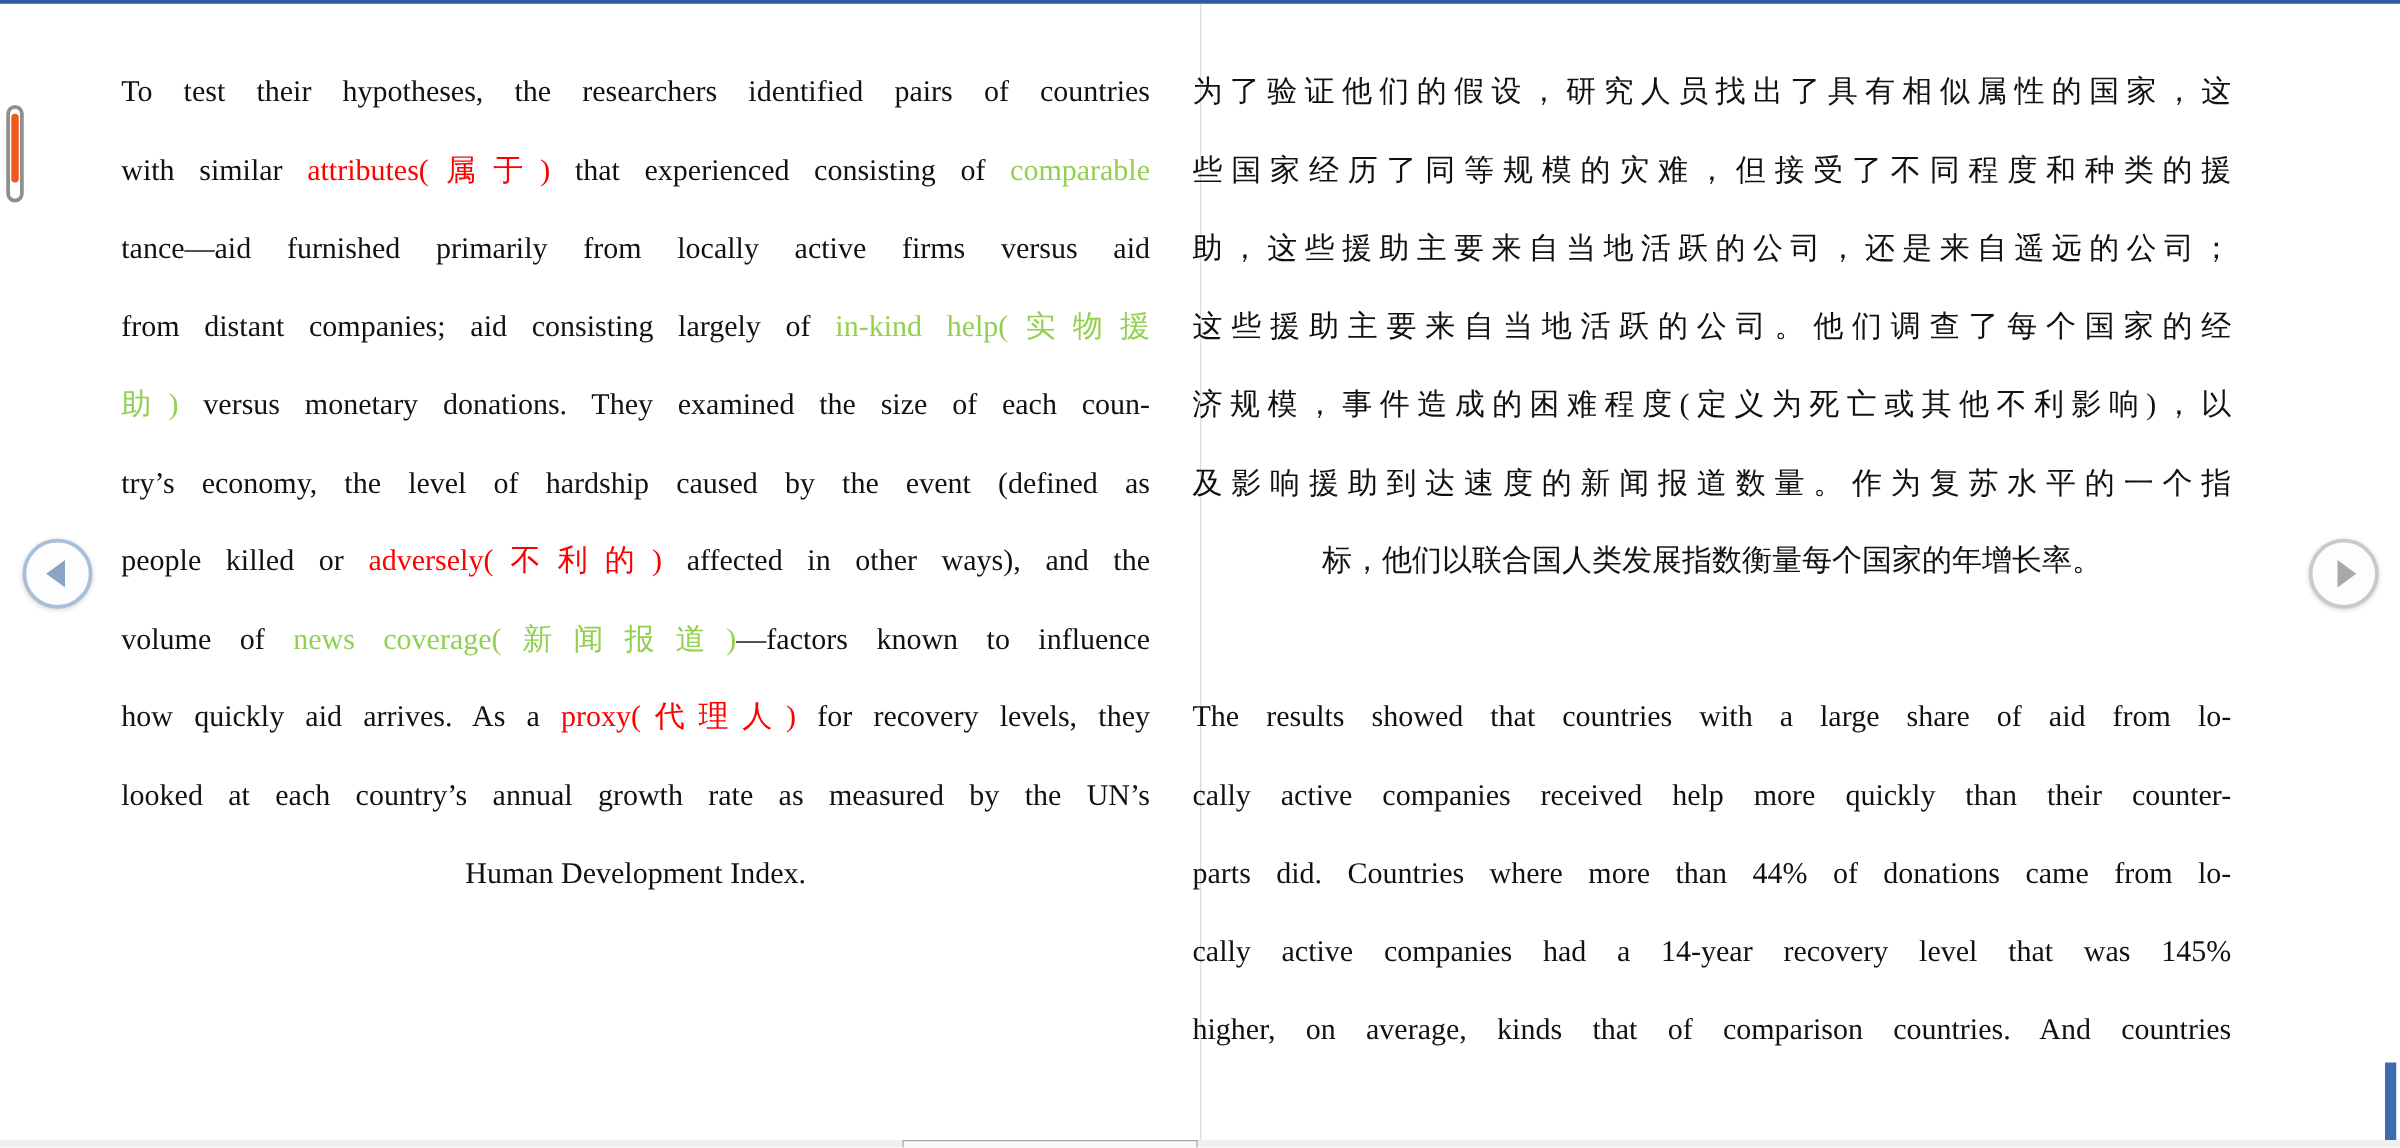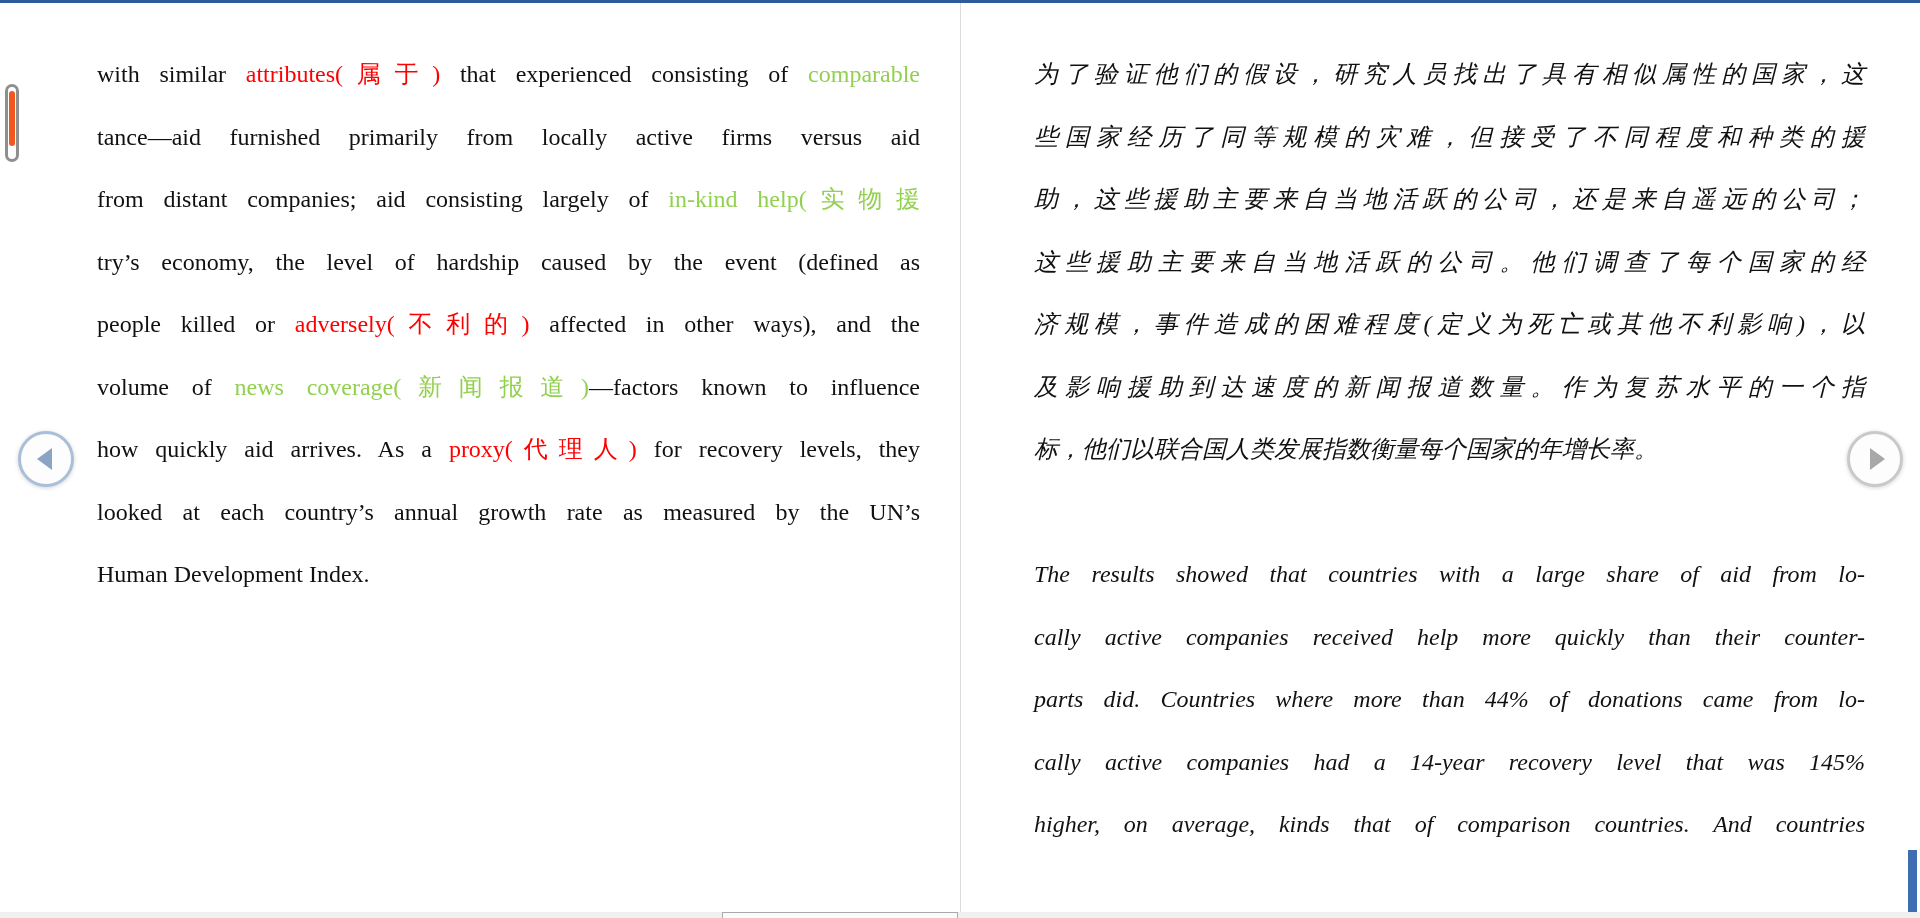--- a/index.html
+++ b/index.html
@@ -24,24 +24,24 @@
   }
   #progress-fill{
     position:absolute;left:1px;top:4px;width:6px;height:55px;
     background:var(--orange,#f2571d);border-radius:3px;
   }
   
   .page{
     position:absolute;top:43px;
   }
   #left-page{left:97px;width:823px;}
-  #right-page{left:1034px;width:831px;font-style:italic;}
+  #right-page{left:954px;width:831px;}
   .line{
     font-size:24px;line-height:62.5px;height:62.5px;
-    white-space:nowrap;color:#111111;
+    white-space:nowrap;color:#111111;text-align:center;
   }
   .line.just{
     white-space:normal;text-align:justify;text-align-last:justify;
     text-justify:inter-word;
   }
   .seg-black{color:#111111;}
   .seg-red{color:var(--red,#ff0000);}
   .seg-green{color:var(--green,#92d050);}
   .seg-underline{text-decoration:underline;}
   
@@ -73,23 +73,25 @@
 <body style="--top-border: #2e5b9c; --divider: #dcdcdc; --red: #ff0000; --green: #92d050; --orange: #f2571d; --track-border: #8f8f8f; --blue: #3e6db2;">
 
 <div id="top-border"></div>
 <div id="column-divider"></div>
 
 <div id="progress-capsule">
   <div id="progress-fill"></div>
 </div>
 
 <div id="left-page" class="page">
+    <div class="line just"><span class="seg-black">To test their hypotheses, the researchers identified pairs of countries</span></div>
     <div class="line just"><span class="seg-black">with similar </span><span class="seg-red">attributes(属于)</span><span class="seg-black"> that experienced consisting of </span><span class="seg-green">comparable</span></div>
     <div class="line just"><span class="seg-black">tance—aid furnished primarily from locally active firms versus aid</span></div>
     <div class="line just"><span class="seg-black">from distant companies; aid consisting largely of </span><span class="seg-green">in-kind help(实物援</span></div>
+    <div class="line just"><span class="seg-green">助)</span><span class="seg-black"> versus monetary donations. They examined the size of each coun-</span></div>
     <div class="line just"><span class="seg-black">try’s economy, the level of hardship caused by the event (defined as</span></div>
     <div class="line just"><span class="seg-black">people killed or </span><span class="seg-red">adversely(不利的)</span><span class="seg-black"> affected in other ways), and the</span></div>
     <div class="line just"><span class="seg-black">volume of </span><span class="seg-green">news coverage(新闻报道)</span><span class="seg-black">—factors known to influence</span></div>
     <div class="line just"><span class="seg-black">how quickly aid arrives. As a </span><span class="seg-red">proxy(代理人)</span><span class="seg-black"> for recovery levels, they</span></div>
     <div class="line just"><span class="seg-black">looked at each country’s annual growth rate as measured by the UN’s</span></div>
     <div class="line"><span class="seg-black">Human Development Index.</span></div>
   </div>
 <div id="right-page" class="page">
     <div class="line just"><span class="seg-black">为了验证他们的假设，研究人员找出了具有相似属性的国家，这</span></div>
     <div class="line just"><span class="seg-black">些国家经历了同等规模的灾难，但接受了不同程度和种类的援</span></div>

